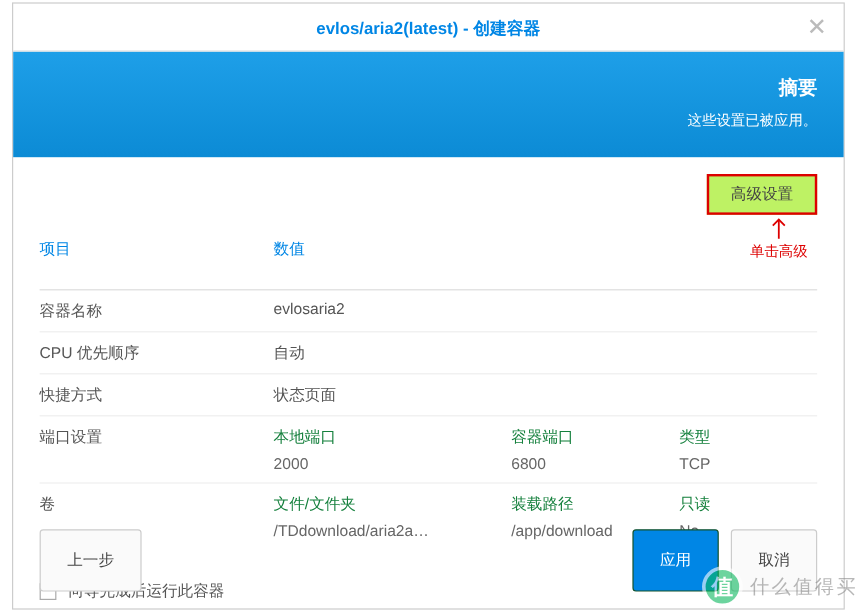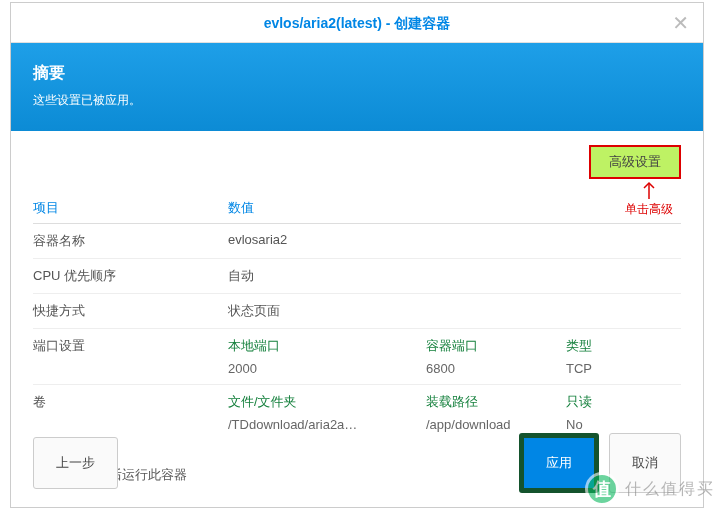--- a/index.html
+++ b/index.html
@@ -41,20 +41,21 @@
       top: 0;
       color: #bbb;
       font-size: 20px;
       cursor: pointer;
       font-weight: normal;
     }
     .blue-banner {
       background: linear-gradient(#1e9fe8, #0c8bd5);
       color: #fff;
       padding: 20px 22px 22px 22px;
+      text-align: right;
     }
     .banner-title {
       font-size: 16px;
       font-weight: bold;
       margin-bottom: 8px;
     }
     .banner-sub {
       font-size: 12px;
     }
     .content {
@@ -85,21 +86,21 @@
       margin: 0 auto;
     }
     .table {
       margin-top: 48px;
       width: 100%;
     }
     .table-header {
       display: flex;
       color: #0086e5;
       border-bottom: 1px solid #ddd;
-      padding-bottom: 6px;
+      padding-bottom: 24px;
     }
     .col-a { width: 195px; }
     .col-rest { flex: 1; }
     .row {
       display: flex;
       padding: 8px 0;
       border-bottom: 1px solid #eee;
       color: #555;
     }
     .row.noborder { border-bottom: none; }
@@ -140,21 +141,21 @@
       border: 1px solid #ccc;
       background: #fafafa;
       color: #444;
       font-size: 13px;
       cursor: pointer;
       border-radius: 3px;
     }
     .btn-primary {
       background: #0086e5;
       color: #fff;
-      border: 5px solid #14532d;
+      border: 1px solid #14532d;
       margin-right: 10px;
     }
     .footer-right { display: flex; }
     .watermark {
       position: absolute;
       right: 0;
       bottom: 4px;
       display: flex;
       align-items: center;
       opacity: 0.6;

